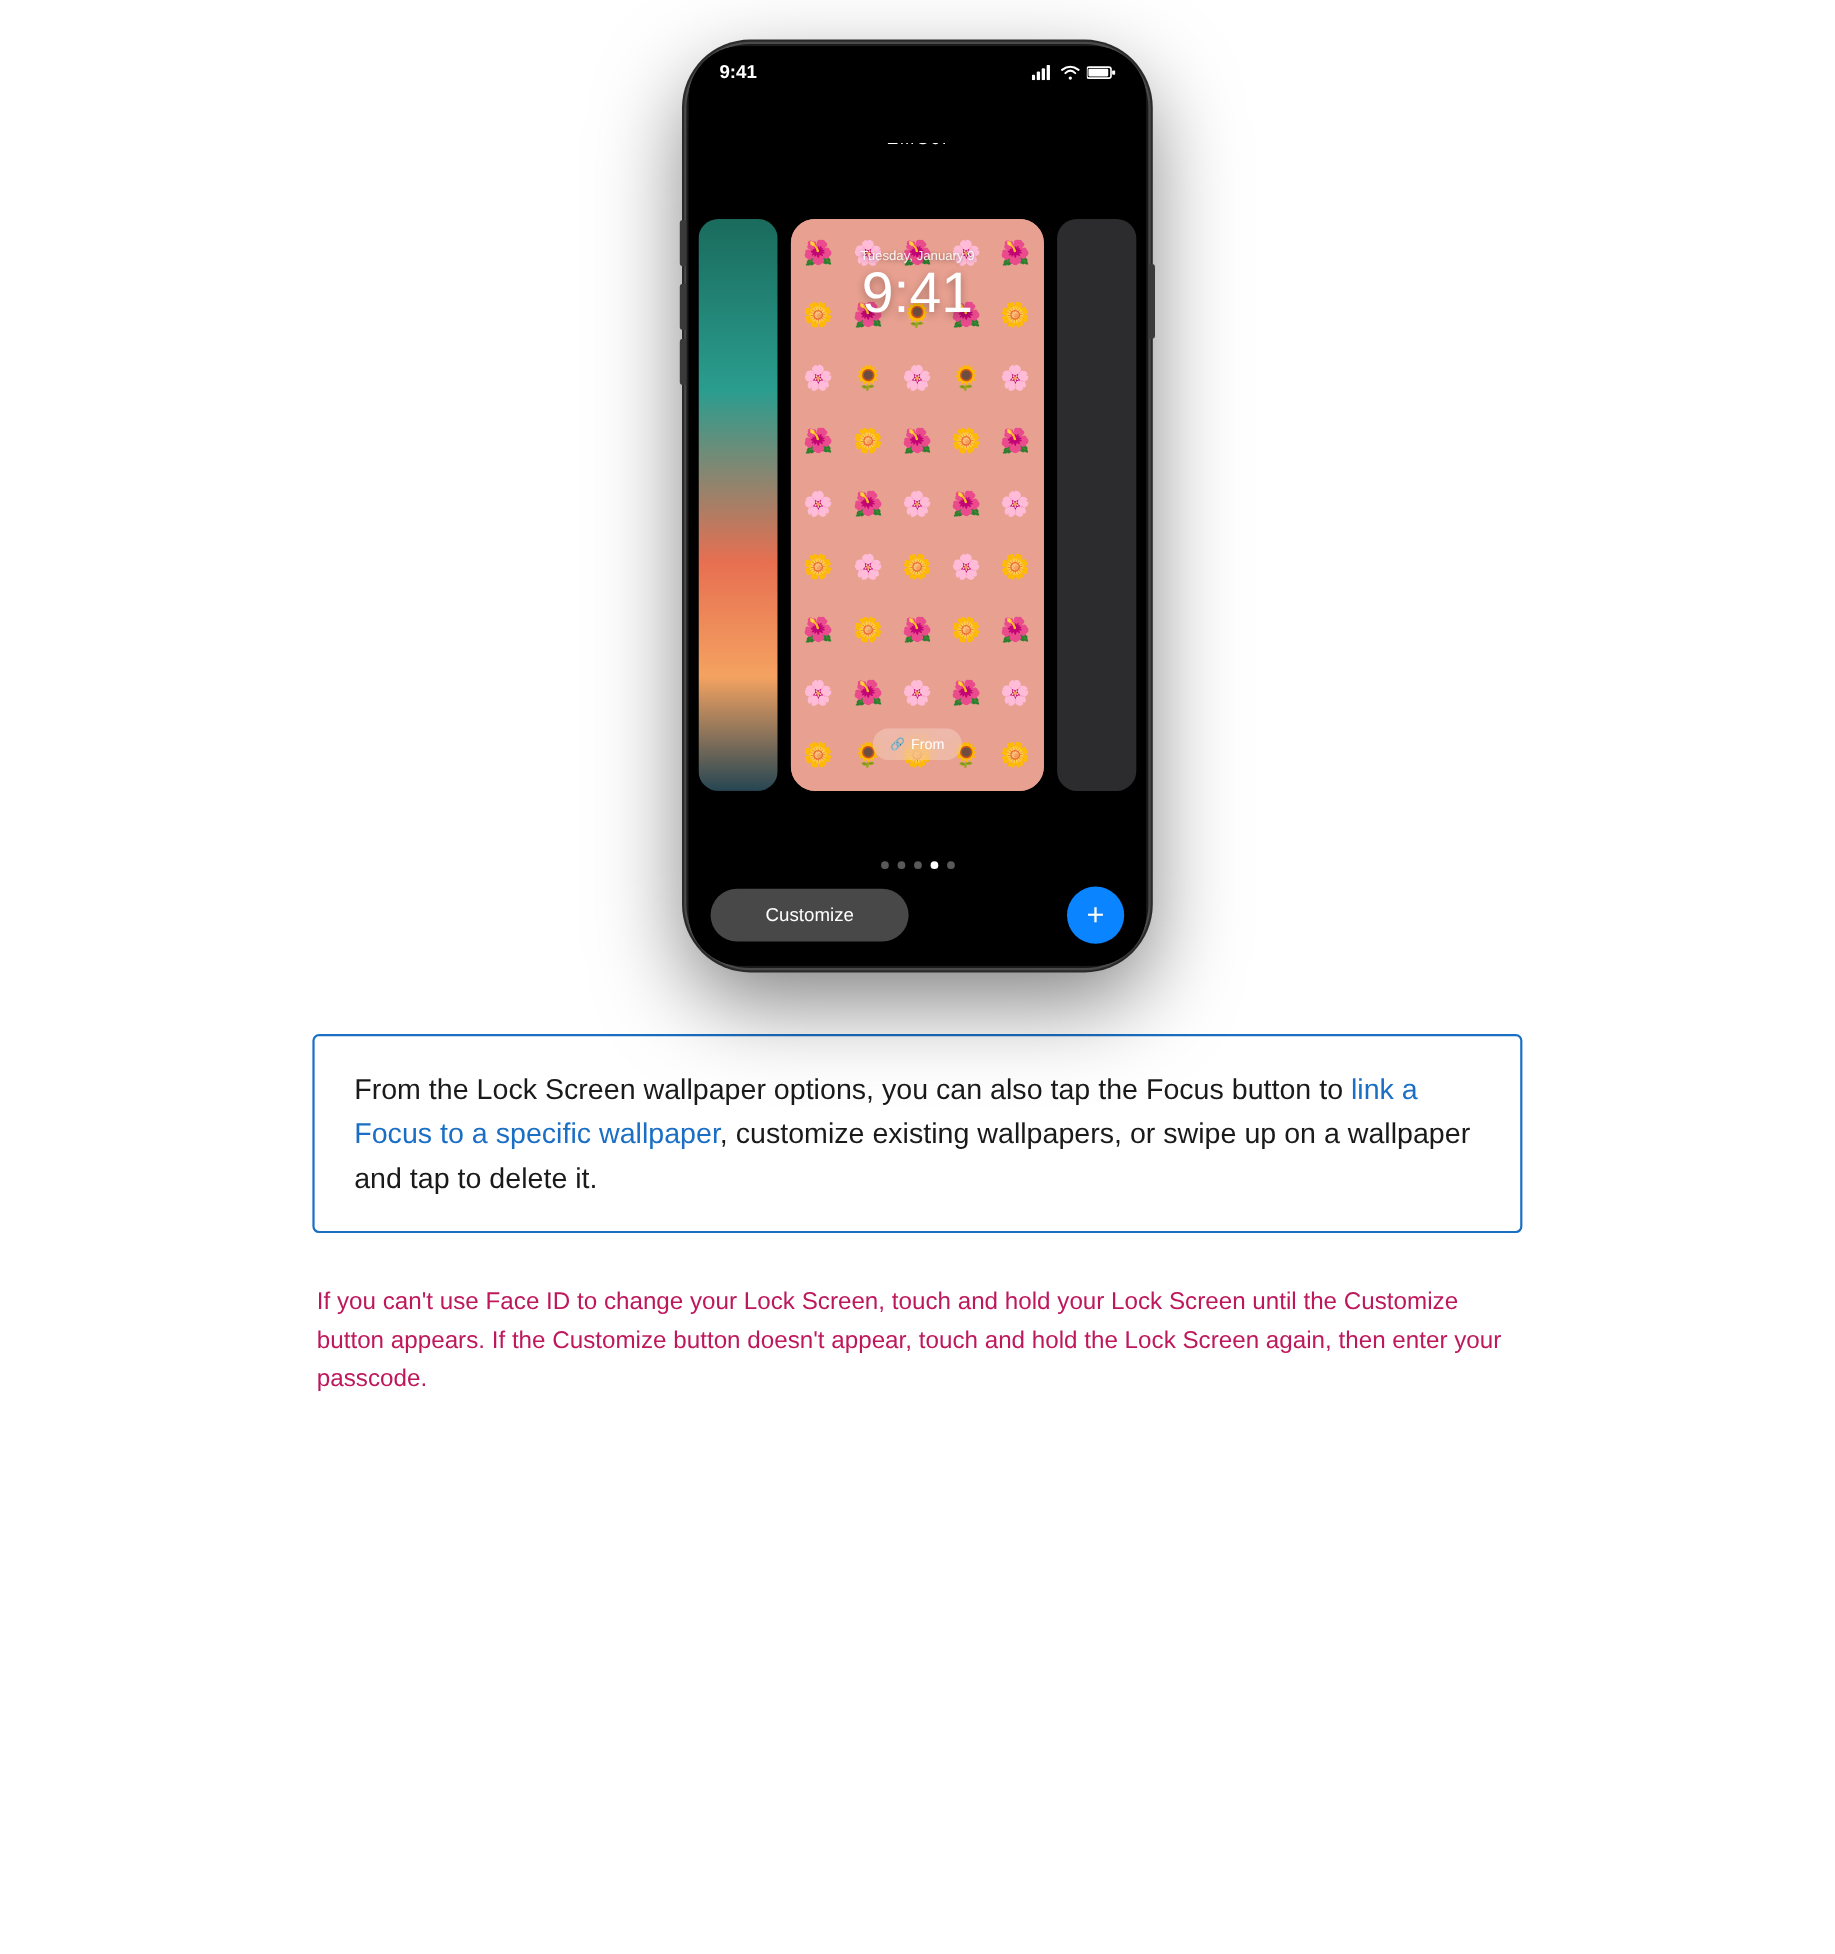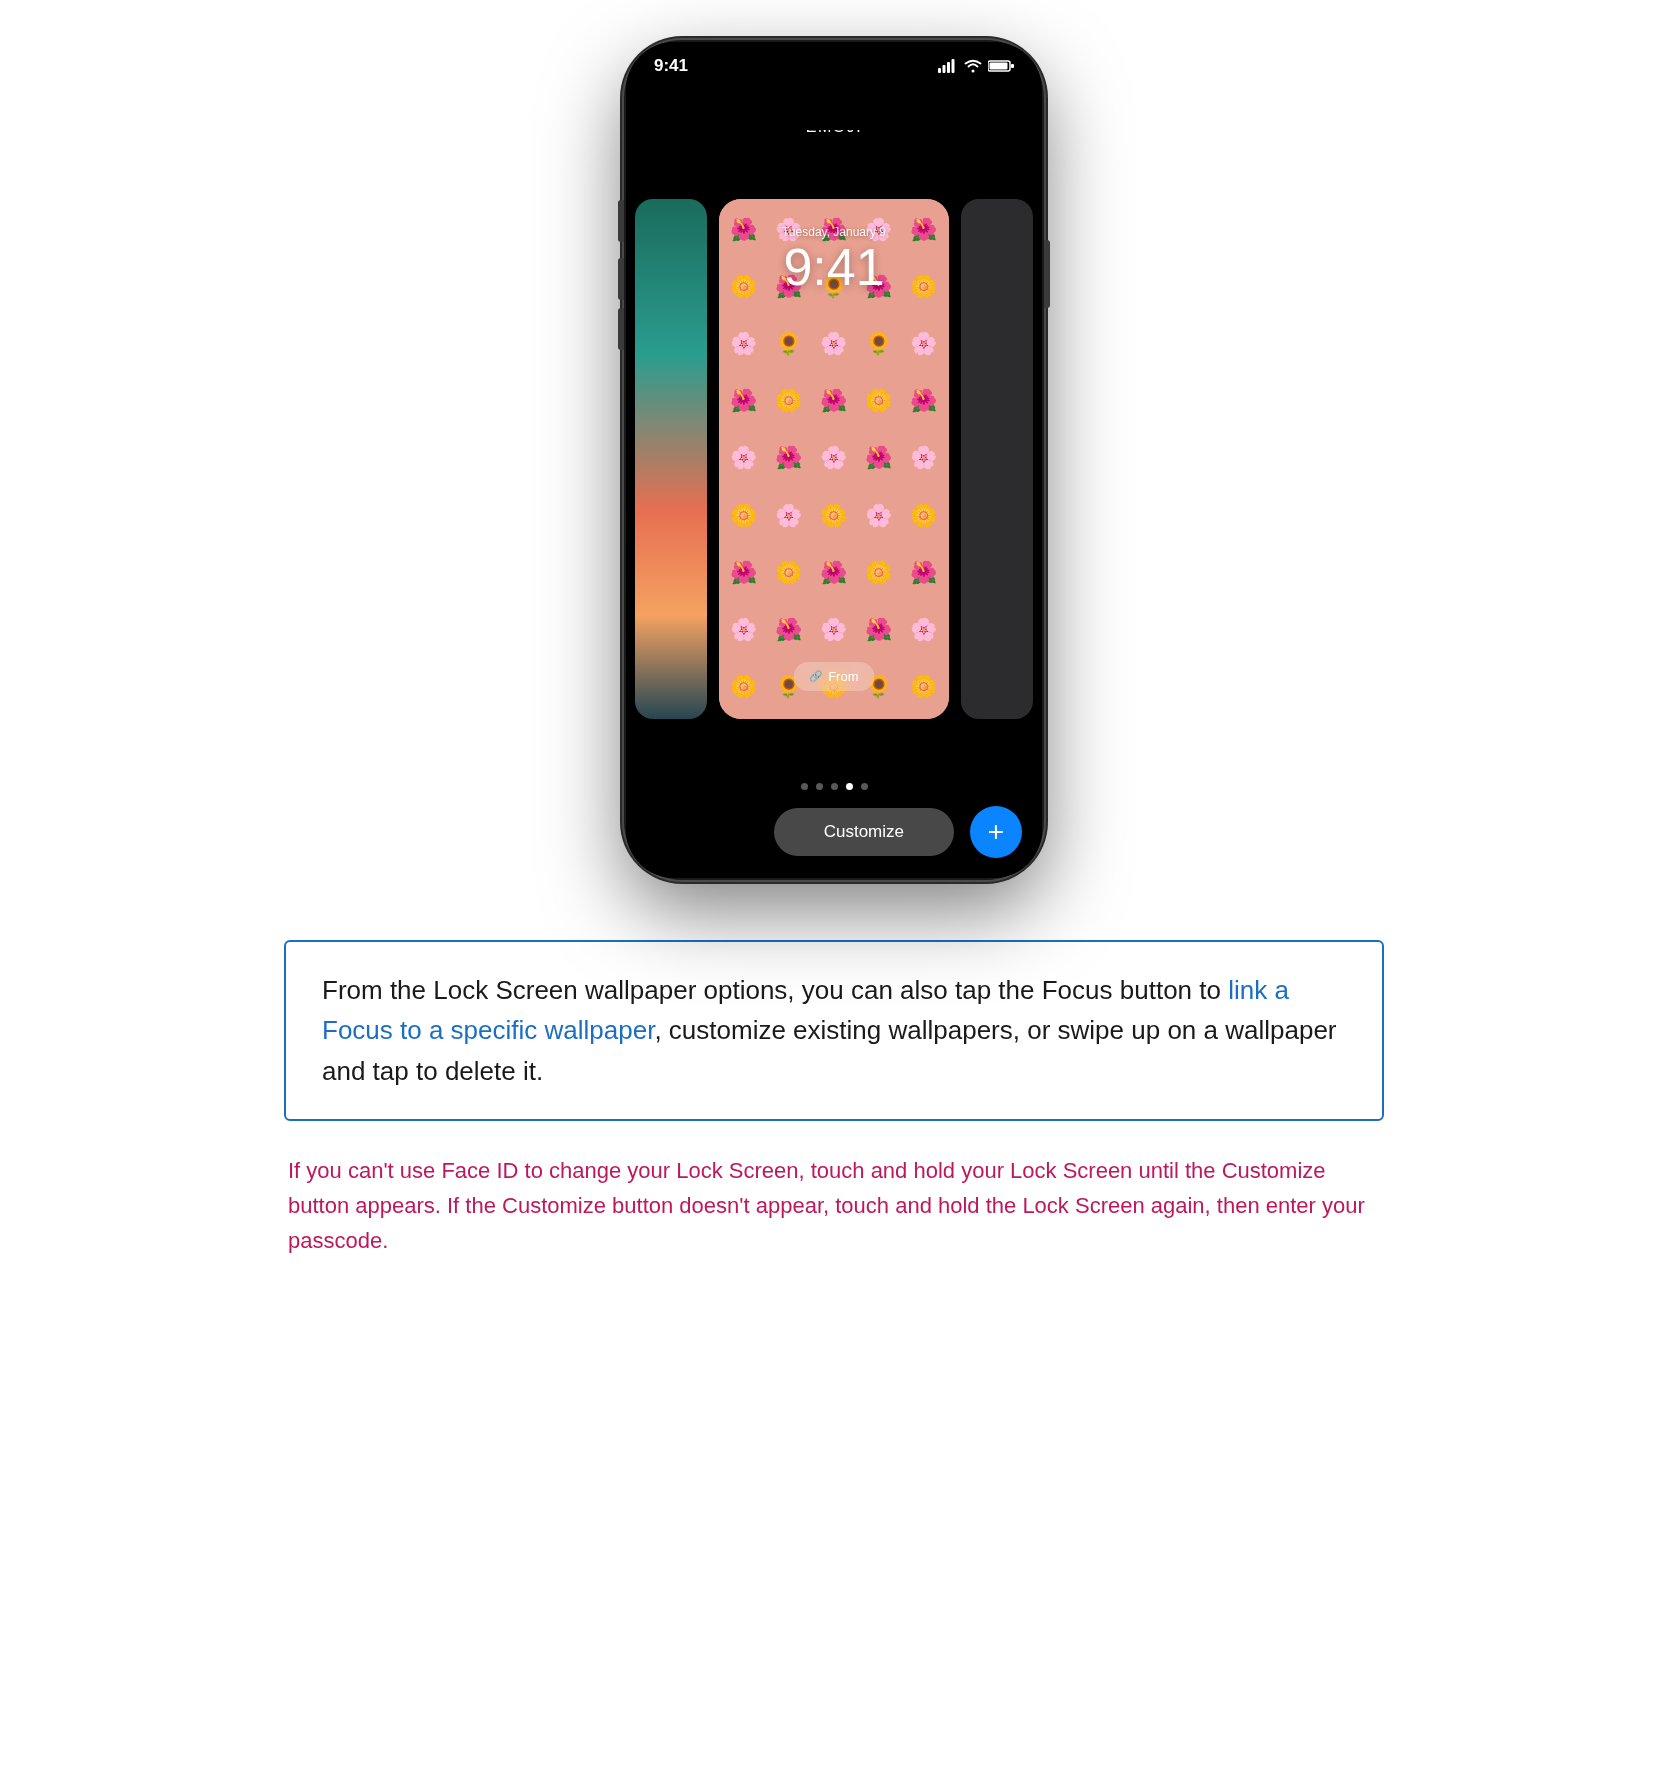--- a/index.html
+++ b/index.html
@@ -262,21 +262,21 @@
     }
     .dot.active {
       background: #fff;
     }
 
     
     .phone-bottom-bar {
       background: #000;
       display: flex;
       align-items: center;
-      justify-content: flex-end;
+      justify-content: space-between;
       gap: 16px;
       padding: 8px 20px 20px;
     }
 
     .customize-btn {
       background: rgba(80,80,80,0.9);
       color: #fff;
       border-radius: 30px;
       padding: 14px 50px;
       font-size: 17px;
@@ -296,21 +296,21 @@
       justify-content: center;
       cursor: pointer;
     }
 
     
     .content-area {
       width: 100%;
       max-width: 1100px;
       display: flex;
       flex-direction: column;
-      gap: 32px;
+      gap: 44px;
     }
 
     
     .highlight-box {
       border: 2.5px solid #1a6fc4;
       border-radius: 6px;
       padding: 28px 36px;
       font-size: 26px;
       line-height: 1.55;
       color: #1a1a1a;

